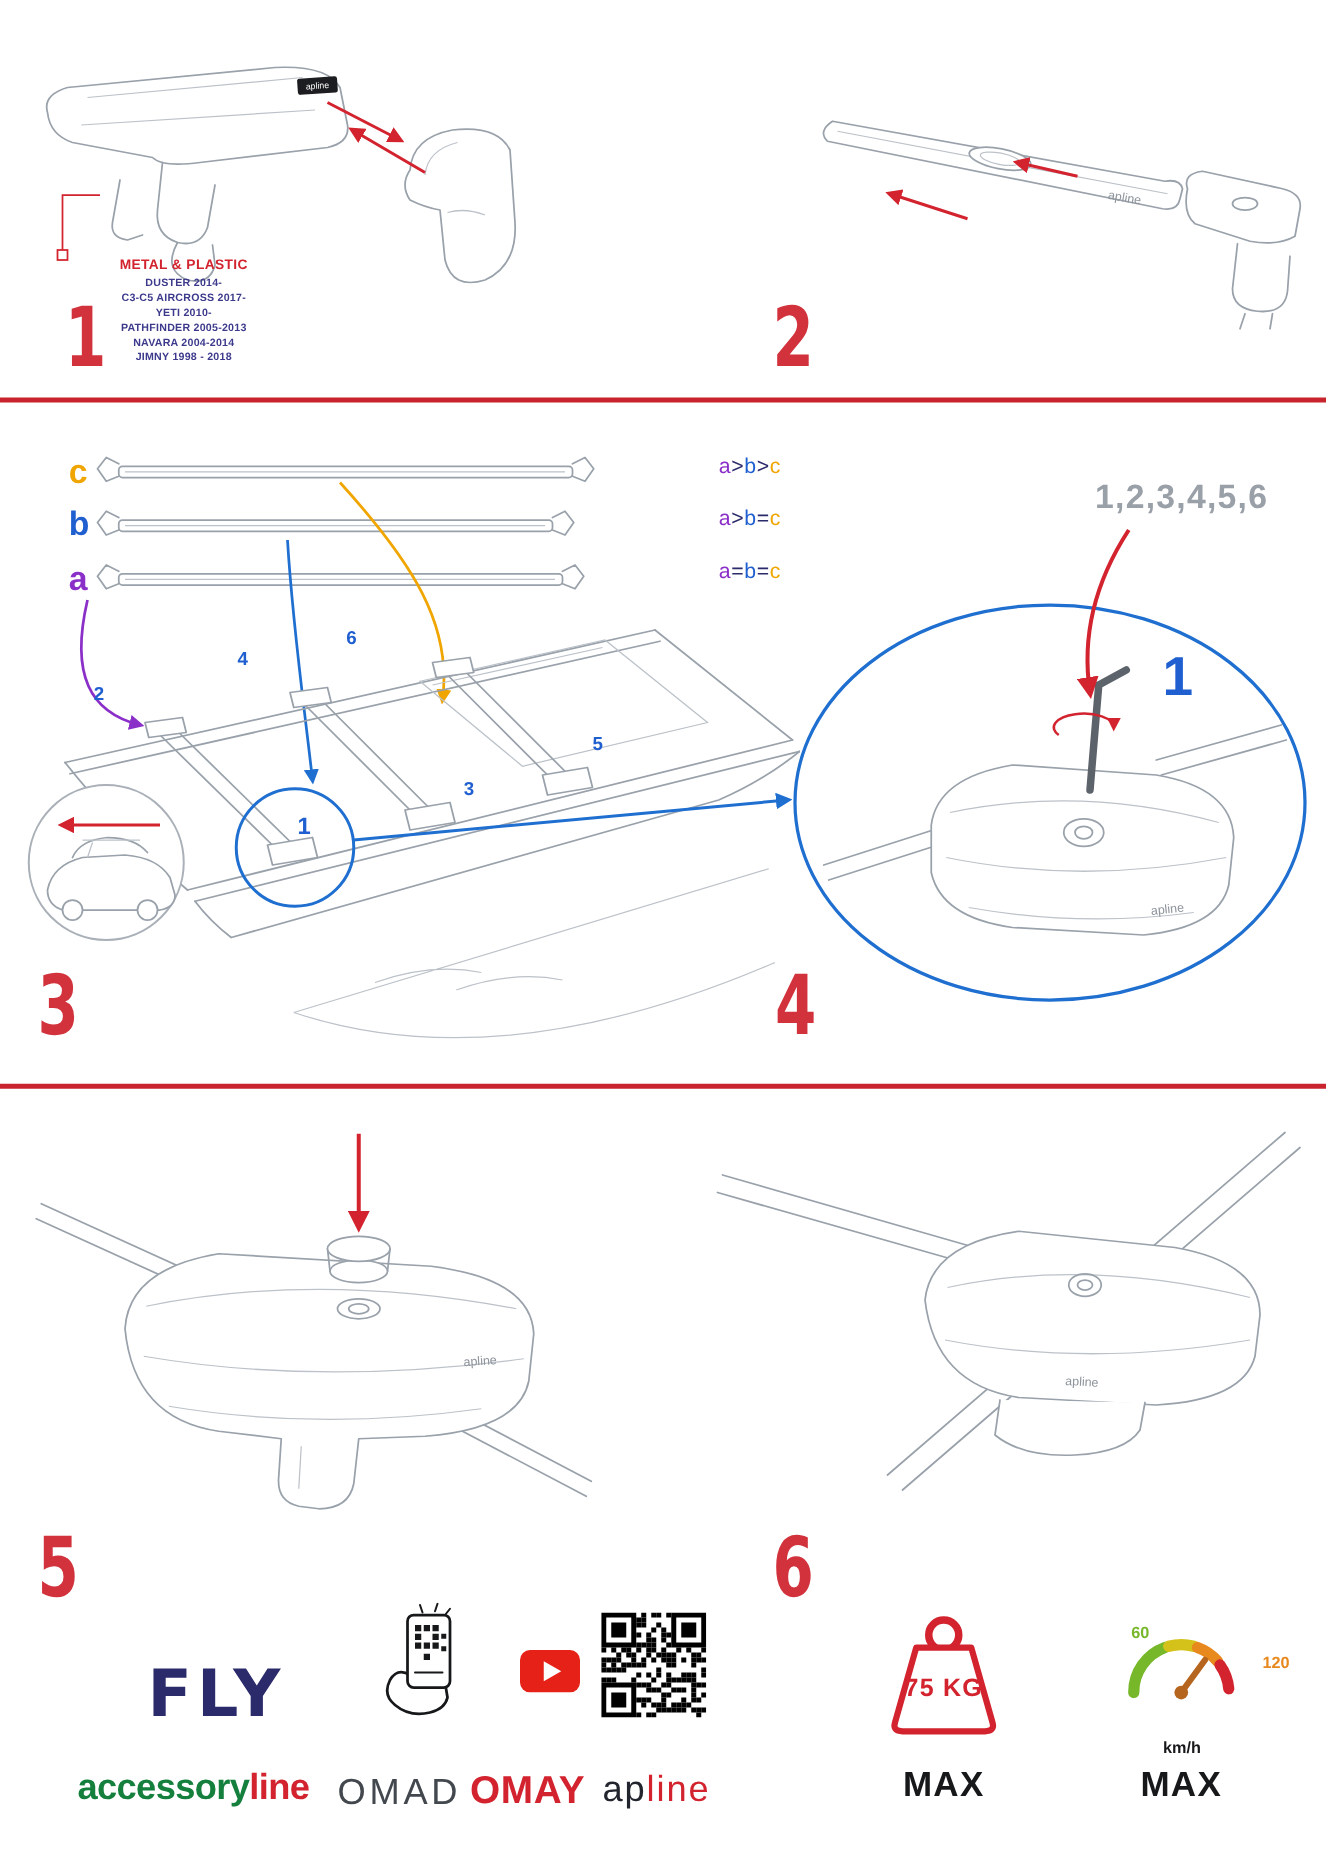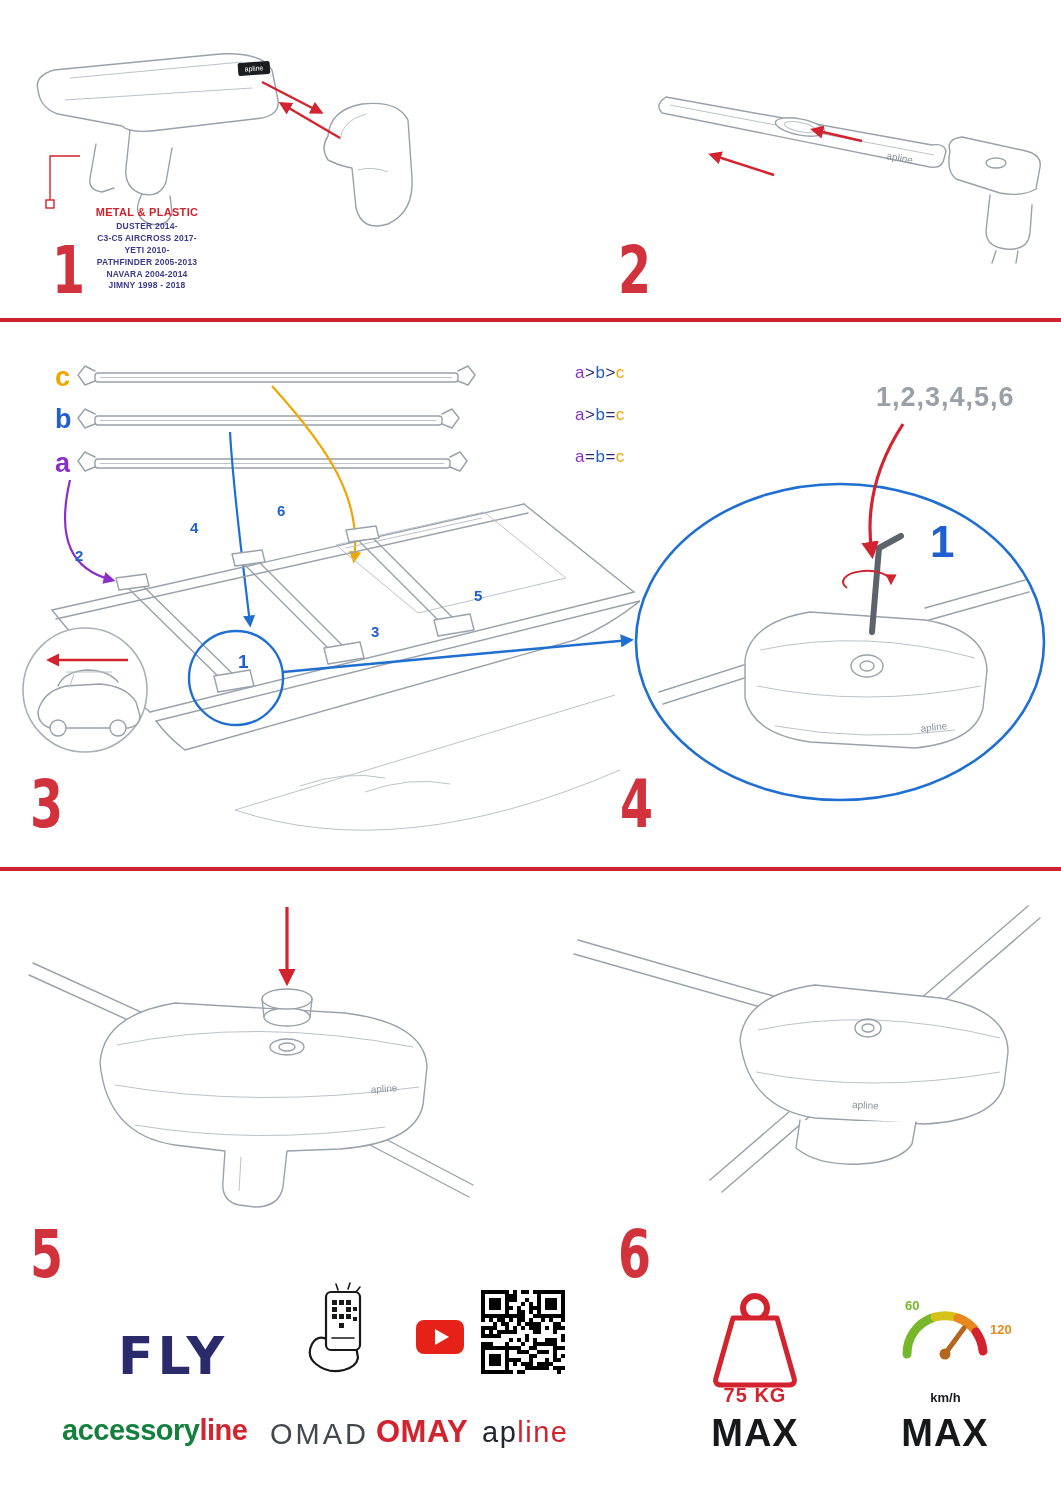--- a/index.html
+++ b/index.html
@@ -19,23 +19,23 @@
   .seq{color:#9aa0a8;font-size:27px;font-weight:700;letter-spacing:1px;}
   .callout-1{color:#1f5fd0;font-size:44px;font-weight:700;line-height:1;}
   .brand-fly{color:#2b2a6b;font-size:52px;font-weight:600;letter-spacing:4px;font-family:"DejaVu Sans",sans-serif;}
   .brand-accpart{font-size:29px;font-weight:700;letter-spacing:-.5px;}
   .acc{color:#15803d}.part{color:#d2232e}
   .brand-omad{color:#43484e;font-size:29px;font-weight:500;letter-spacing:3px;}
   .brand-omay{color:#d2232e;font-size:31px;font-weight:800;letter-spacing:.5px;}
   .brand-apline{font-size:29px;font-weight:400;letter-spacing:1.5px;}
   .ap{color:#23252e}.line{color:#d2232e}
   .weight-value{width:110px;text-align:center;color:#d2232e;font-size:20px;font-weight:700;letter-spacing:1px;}
-  .max{font-size:38px;font-weight:800;color:#17181a;width:110px;text-align:center;letter-spacing:1px;}
+  .max{font-size:28px;font-weight:800;color:#17181a;width:110px;text-align:center;letter-spacing:1px;}
   .speed-low{color:#76b82a;font-size:13px;font-weight:700;}
-  .speed-high{color:#e8891e;font-size:13px;font-weight:700;}
+  .speed-high{color:#e8891e;font-size:13px;font-weight:700;margin-left:20px;}
   .speed-unit{color:#17181a;font-size:13px;font-weight:600;width:115px;text-align:center;}
   
   .w{fill:#fff;stroke:#99a1aa;stroke-width:1.4;stroke-linejoin:round;stroke-linecap:round}
   .wn{fill:none;stroke:#99a1aa;stroke-width:1.4;stroke-linejoin:round;stroke-linecap:round}
   .wl{fill:none;stroke:#bcc2c9;stroke-width:1}
   .ra{fill:none;stroke:#d2232e;stroke-width:2.4}
   .ra3{fill:none;stroke:#d2232e;stroke-width:3.2}
   .ba{fill:none;stroke:#1f6fd0;stroke-width:2.4}
   .pa{fill:none;stroke:#8b2fc9;stroke-width:2.2}
   .oa{fill:none;stroke:#f0a500;stroke-width:2.2}
@@ -446,21 +446,21 @@
     <span class="abs brand-omad" style="left:270px;top:1418px">OMAD</span>
     <span class="abs brand-omay" style="left:376px;top:1414px">OMAY</span>
     <div class="abs brand-apline" style="left:482px;top:1416px">
       <span class="ap">ap</span><span class="line">line</span>
     </div>
 
     <svg class="abs" style="left:700px;top:1288px" width="110" height="110" viewBox="0 0 110 110">
       <circle cx="55" cy="20" r="12" fill="none" stroke="#d2232e" stroke-width="6"></circle>
       <path d="M33,30 L77,30 L94,90 Q96,97 88,97 L22,97 Q14,97 16,90 Z" fill="#fff" stroke="#d2232e" stroke-width="5" stroke-linejoin="round"></path>
     </svg>
-    <span class="abs weight-value" style="left:700px;top:1384px">75 KG</span>
+    <span class="abs weight-value" style="left:700px;top:1340px">75 KG</span>
     <span class="abs max" style="left:700px;top:1412px">MAX</span>
 
     <svg class="abs" style="left:888px;top:1288px" width="115" height="110" viewBox="0 0 115 110">
       <path d="M19,66 A38,38 0 0 1 44,30" fill="none" stroke="#76b82a" stroke-width="9" stroke-linecap="round"></path>
       <path d="M47,29 A38,38 0 0 1 67,29" fill="none" stroke="#d4c21a" stroke-width="9" stroke-linecap="round"></path>
       <path d="M70,30 A38,38 0 0 1 86,41" fill="none" stroke="#e8891e" stroke-width="9" stroke-linecap="round"></path>
       <path d="M88,44 A38,38 0 0 1 95,63" fill="none" stroke="#d2232e" stroke-width="9" stroke-linecap="round"></path>
       <path d="M57,66 L76,40" stroke="#b5651d" stroke-width="5" stroke-linecap="round"></path>
       <circle cx="57" cy="66" r="5.5" fill="#b5651d"></circle>
     </svg>

